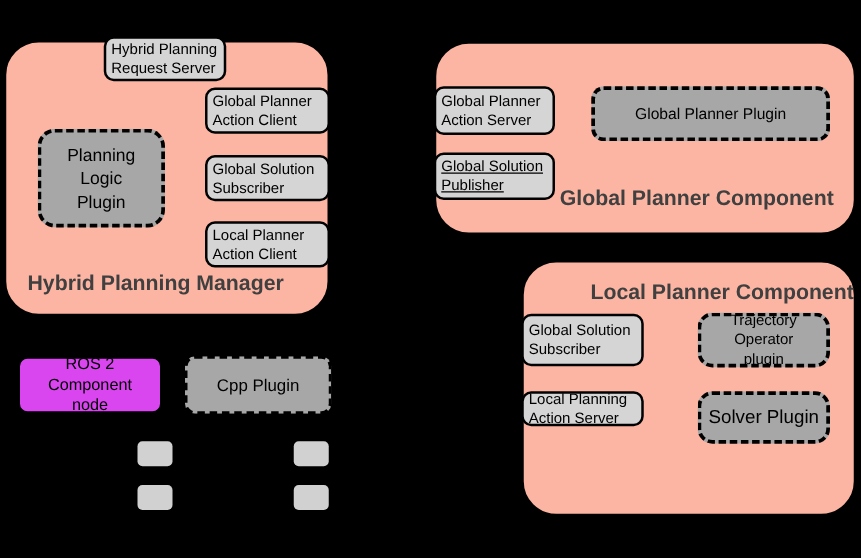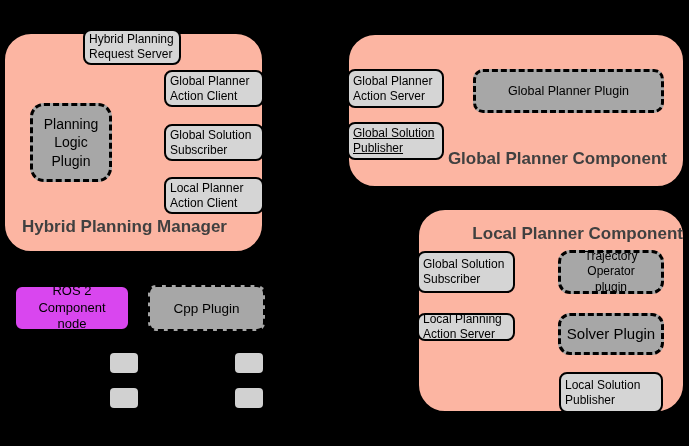--- a/index.html
+++ b/index.html
@@ -83,21 +83,21 @@
     border-radius: 4px;
   }
 
   
   .c-hybrid { left: 3px; top: 32px; width: 261px; height: 221px; }
   .t-hybrid { left: 17px; top: 183px; }
   .b-request { left: 83px; top: 29px; width: 98px; height: 36px; }
   .b-gpac { left: 164px; top: 70px; width: 100px; height: 37px; }
   .b-gss1 { left: 164px; top: 124px; width: 100px; height: 37px; }
   .b-lpac { left: 164px; top: 177px; width: 100px; height: 37px; }
-  .p-logic { left: 30px; top: 103px; width: 82px; height: 79px; border-radius: 14px; font-size: 14px; padding: 0 23px; }
+  .p-logic { left: 30px; top: 103px; width: 102px; height: 79px; border-radius: 14px; font-size: 14px; padding: 0 23px; }
 
   
   .c-global { left: 347px; top: 33px; width: 338px; height: 155px; }
   .t-global { right: 16px; bottom: 17px; }
   .b-gpas { left: 347px; top: 69px; width: 97px; height: 39px; }
   .b-gsp { left: 347px; top: 122px; width: 97px; height: 38px; text-decoration: underline; }
   .p-gpp { left: 473px; top: 69px; width: 191px; height: 44px; border-radius: 10px; font-size: 12.5px; }
 
   
   .c-local { left: 417px; top: 208px; width: 268px; height: 205px; }
@@ -137,21 +137,20 @@
   <div class="ibox b-gsp">Global Solution Publisher</div>
   <div class="plugin p-gpp">Global Planner Plugin</div>
 
   <div class="component c-local">
     <div class="comp-title t-local">Local Planner Component</div>
   </div>
   <div class="ibox b-gss2">Global Solution Subscriber</div>
   <div class="ibox b-lpas">Local Planning Action Server</div>
   <div class="plugin p-top">Trajectory Operator plugin</div>
   <div class="plugin p-solver">Solver Plugin</div>
-  <div class="ibox b-lsp">Local Solution Publisher</div>
 
   <div class="legend-node lg-ros2">ROS 2 Component node</div>
   <div class="legend-plugin lg-cpp">Cpp Plugin</div>
   <div class="chip chip-a1"></div>
   <div class="chip chip-a2"></div>
   <div class="chip chip-b1"></div>
   <div class="chip chip-b2"></div>
 
 </div>
 

